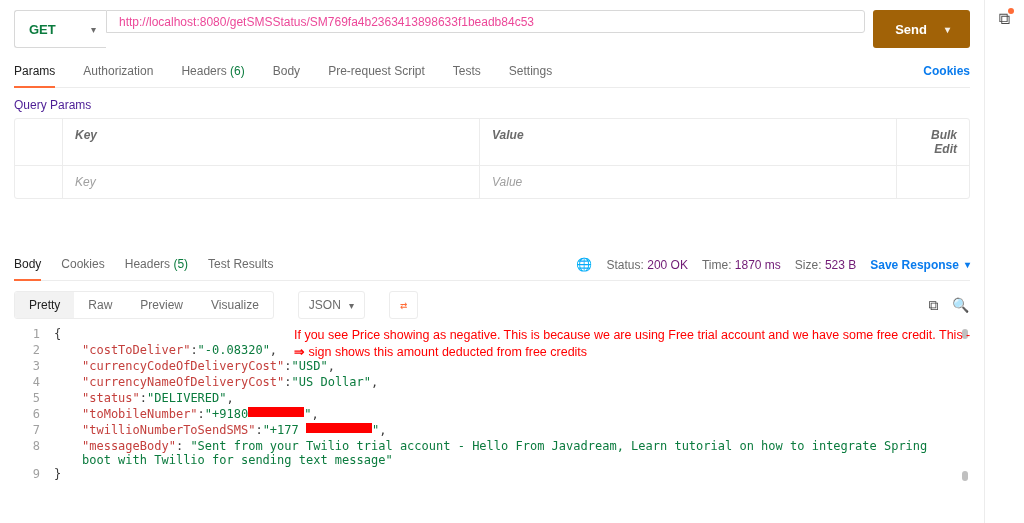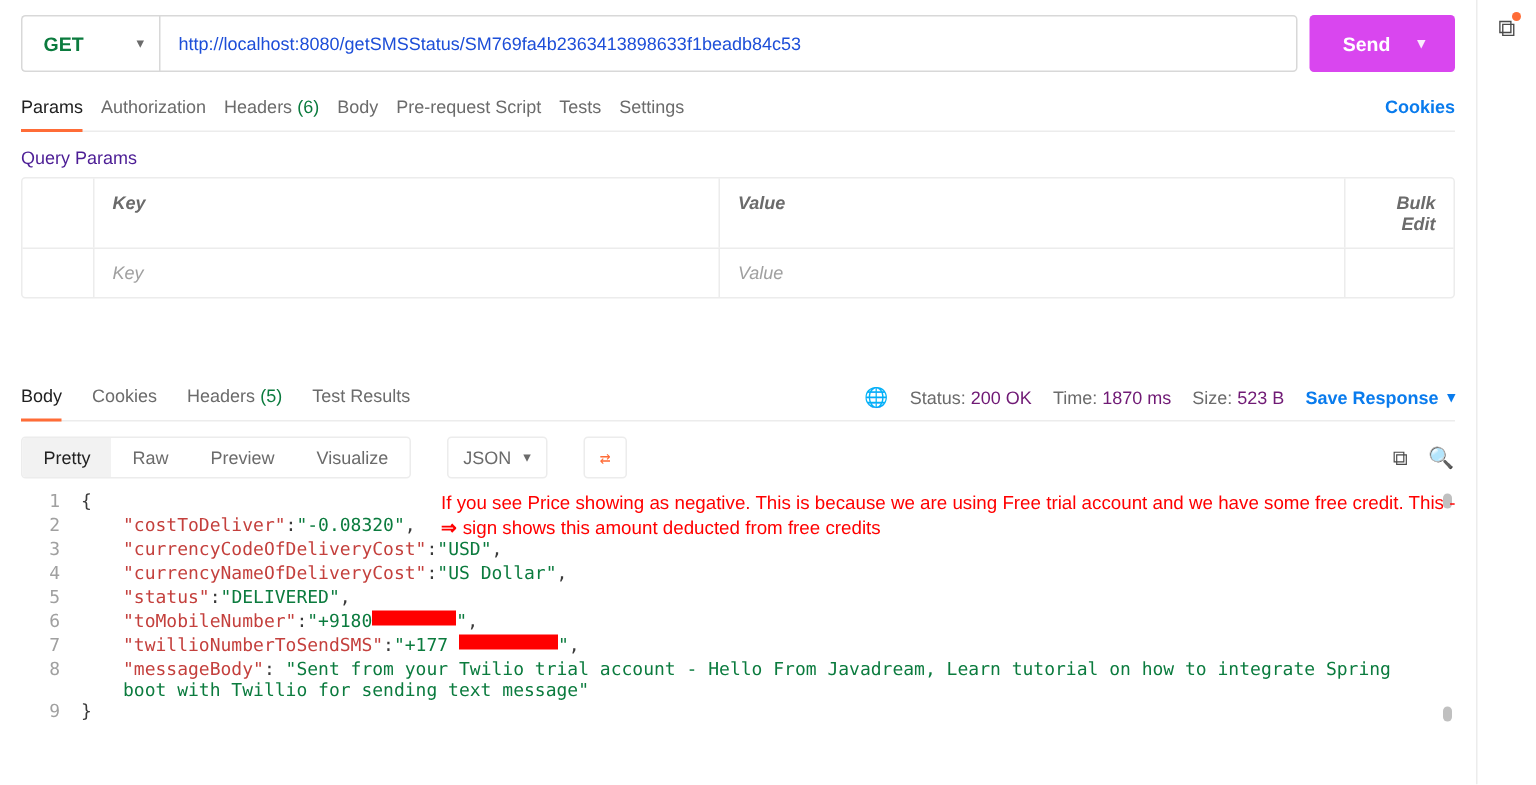--- a/index.html
+++ b/index.html
@@ -8,26 +8,26 @@
   .content { flex:1; padding:10px 14px 0 14px; }
   .right-rail { width:40px; border-left:1px solid #ececec; padding-top:10px; text-align:center; position:relative;}
   .right-rail .wind { font-size:16px; color:#4a4a4a; display:inline-block;}
   .right-rail .dot { position:absolute; top:8px; right:10px; width:6px; height:6px; background:#ff6c37; border-radius:50%; }
 
   
   .req-row { display:flex; gap:0; align-items:stretch; }
   .method-box { border:1px solid #d8d8d8; border-right:none; border-radius:3px 0 0 3px; display:flex; align-items:center; padding:0 10px 0 14px; height:38px; min-width:92px; }
   .method-box span.m { color:#0b7b3e; font-weight:700; font-size:13px;}
   .method-box .chev { margin-left:auto; color:#6b6b6b; font-size:10px;}
-  .url-box { flex:1; border:1px solid #d8d8d8; border-radius:0 3px 3px 0; height:38px; display:flex; align-items:center; padding:0 12px; color:#1d4ed8; font-size:12px;}
-  .send-btn { margin-left:8px; background:#d946ef; color:#fff; height:38px; border-radius:3px; display:flex; align-items:center; padding:0 20px 0 22px; font-weight:600; font-size:13px; cursor:pointer;}
+  .url-box { flex:1; border:1px solid #d8d8d8; border-radius:0 3px 3px 0; height:23px; display:flex; align-items:center; padding:0 12px; color:#ec4899; font-size:12px;}
+  .send-btn { margin-left:8px; background:#a16207; color:#fff; height:38px; border-radius:3px; display:flex; align-items:center; padding:0 20px 0 22px; font-weight:600; font-size:13px; cursor:pointer;}
   .send-btn .chev { margin-left:18px; font-size:10px; opacity:.9;}
 
   
-  .tabs { display:flex; gap:12px; margin-top:16px; border-bottom:1px solid #ececec; position:relative; font-size:12px; color:#6b6b6b;}
+  .tabs { display:flex; gap:28px; margin-top:16px; border-bottom:1px solid #ececec; position:relative; font-size:12px; color:#6b6b6b;}
   .tabs .tab { padding-bottom:8px; cursor:pointer;}
   .tabs .tab.active { color:#212121; border-bottom:2px solid #ff6c37; margin-bottom:-1px;}
   .tabs .count { color:#0b7b3e;}
   .tabs .cookies-link { position:absolute; right:0; color:#097bed; font-weight:600; top:0;}
   .section-label { color:#4c1d95; font-size:12px; margin:10px 0 6px 0;}
 
   
   .qtable { border:1px solid #ececec; border-radius:3px;font-style:italic;}
   .qtable .row { display:flex; }
   .qtable .row + .row { border-top:1px solid #ececec;}

